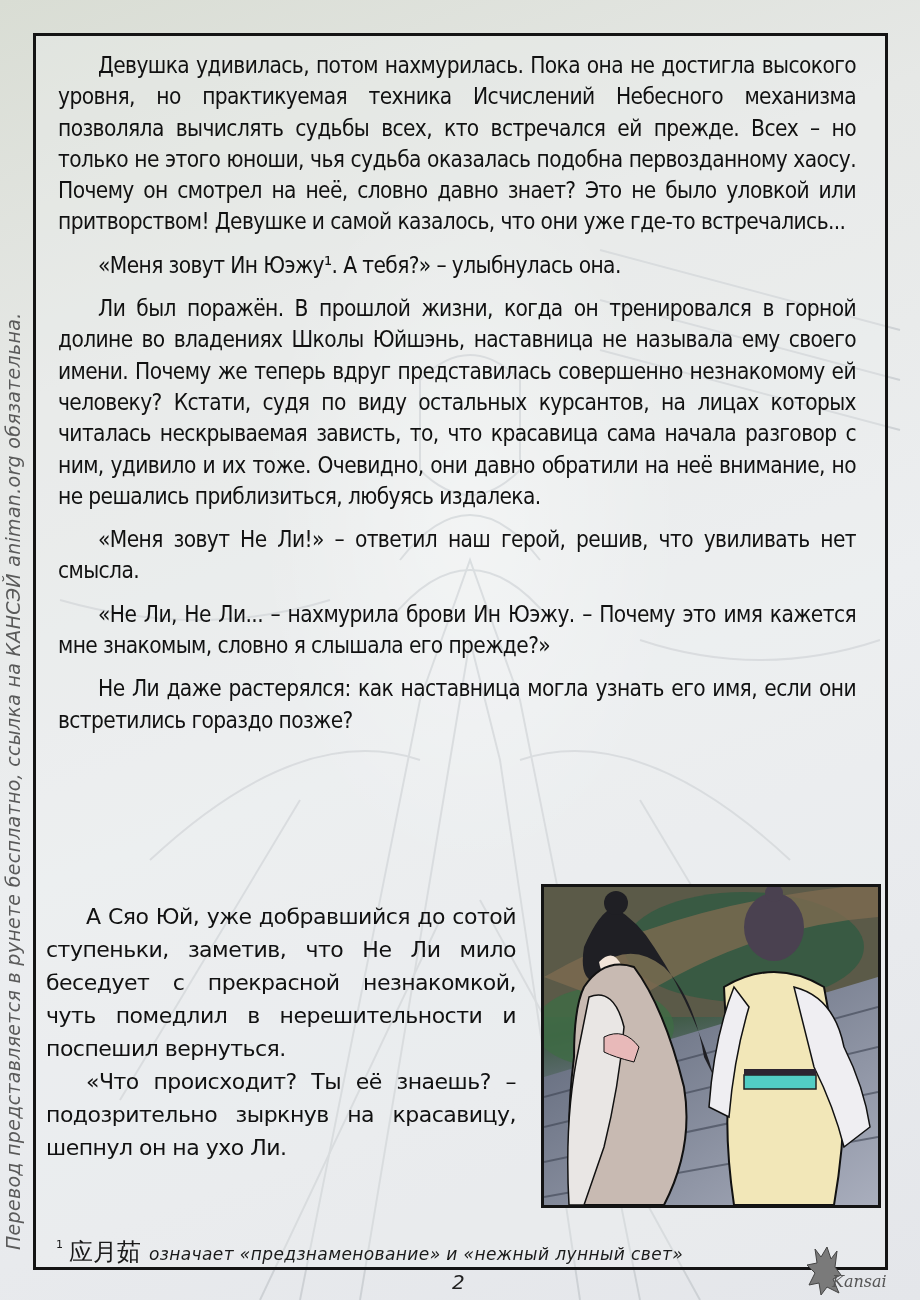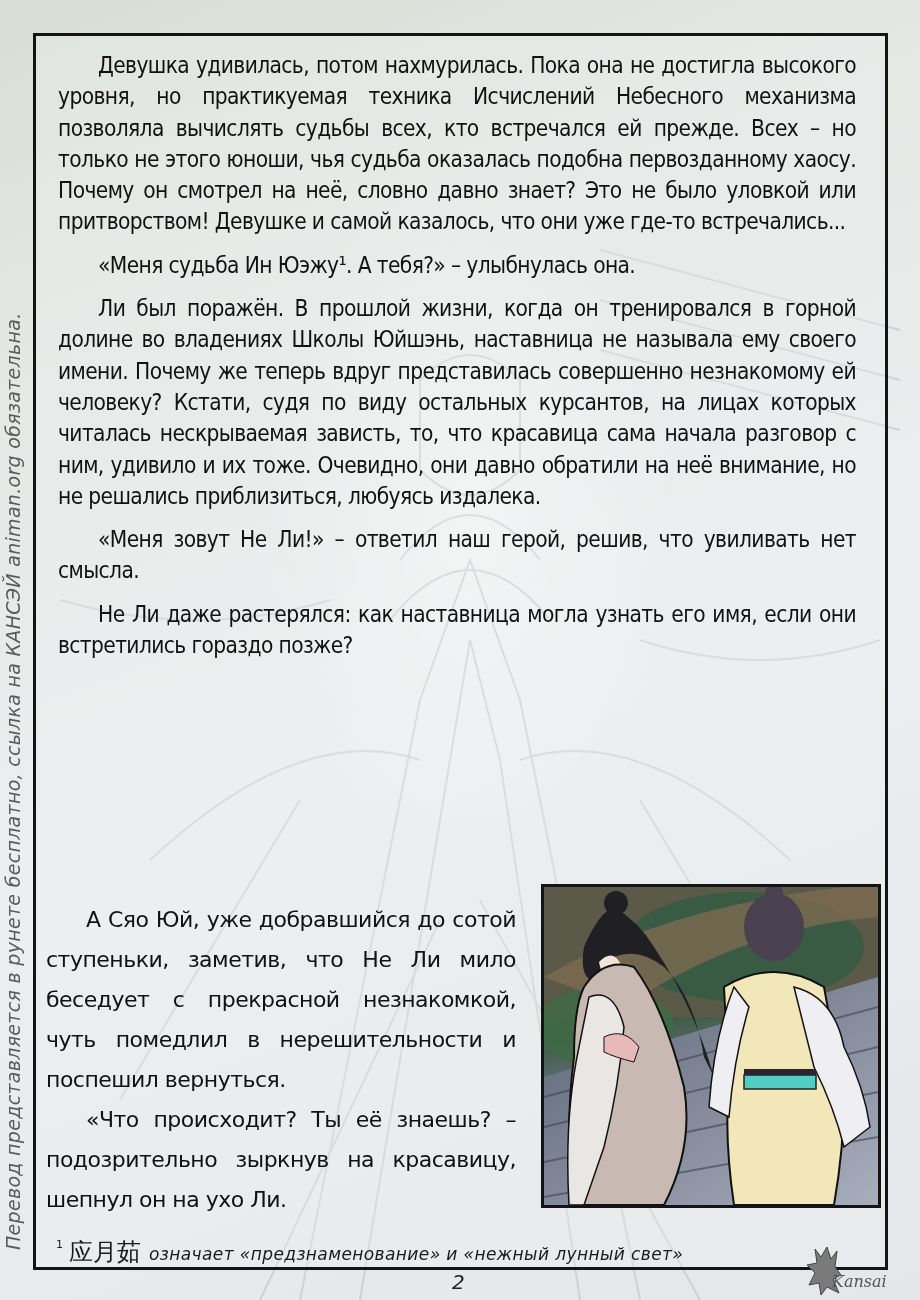--- a/index.html
+++ b/index.html
@@ -28,21 +28,21 @@
     position: absolute; left: 46px; top: 38px; width: 822px;
     font-family: "DejaVu Sans Condensed", "DejaVu Sans", sans-serif;
     font-size: 22.5px; line-height: 31.3px; color: #111;
     text-align: justify; letter-spacing: -0.6px;
   }
   .text p { margin: 12px; text-indent: 40px; }
   .narrow p { }
   .narrow {
     position: absolute; left: 46px; top: 900px; width: 470px;
     font-family: "DejaVu Sans", sans-serif;
-    font-size: 22px; line-height: 40px; color: #111;
+    font-size: 22px; line-height: 33px; color: #111;
     text-align: justify; letter-spacing: -0.5px;
   }
   .narrow p { margin: 0; text-indent: 40px; }
   .panel {
     position: absolute; left: 541px; top: 884px; width: 334px; height: 318px;
     border: 3px solid #141414; overflow: hidden;
     background: linear-gradient(170deg, #7a6a52 0%, #5e6e56 22%, #3e5a44 40%, #6c7486 58%, #7f8597 78%, #9aa0b0 100%);
   }
   .footnote {
     position: absolute; left: 56px; top: 1236px;
@@ -87,23 +87,24 @@
     <path d="M440 920 L260 1300"></path>
   </g>
 </svg>
 
 <div class="side-note">Перевод представляется в рунете бесплатно, ссылка на  КАНСЭЙ animan.org  обязательна.</div>
 
 <div class="frame"></div>
 
 <div class="text">
   <p>Девушка удивилась, потом нахмурилась. Пока она не достигла высокого уровня, но практикуемая техника Исчислений Небесного механизма позволяла вычислять судьбы всех, кто встречался ей прежде. Всех – но только не этого юноши, чья судьба оказалась подобна первозданному хаосу. Почему он смотрел на неё, словно давно знает? Это не было уловкой или притворством! Девушке и самой казалось, что они уже где-то встречались...</p>
-  <p>«Меня судьба Ин Юэжу¹. А тебя?» – улыбнулась она.</p>
+  <p>«Меня зовут Ин Юэжу¹. А тебя?» – улыбнулась она.</p>
   <p>Ли был поражён. В прошлой жизни, когда он тренировался в горной долине во владениях Школы Юйшэнь, наставница не называла ему своего имени. Почему же теперь вдруг представилась совершенно незнакомому ей человеку? Кстати, судя по виду остальных курсантов, на лицах которых читалась нескрываемая зависть, то, что красавица сама начала разговор с ним, удивило и их тоже. Очевидно, они давно обратили на неё внимание, но не решались приблизиться, любуясь издалека.</p>
   <p>«Меня зовут Не Ли!» – ответил наш герой, решив, что увиливать нет смысла.</p>
+  <p>«Не Ли, Не Ли... – нахмурила брови Ин Юэжу. – Почему это имя кажется мне знакомым, словно я слышала его прежде?»</p>
   <p>Не Ли даже растерялся: как наставница могла узнать его имя, если они встретились гораздо позже?</p>
 </div>
 
 <div class="narrow">
   <p>А Сяо Юй, уже добравшийся до сотой ступеньки, заметив, что Не Ли мило беседует с прекрасной незнакомкой, чуть помедлил в нерешительности и поспешил вернуться.</p>
   <p>«Что происходит? Ты её знаешь? – подозрительно зыркнув на красавицу, шепнул он на ухо Ли.</p>
 </div>
 
 <div class="panel" title="Manga panel: a long-haired girl in a pale robe and a young man with a topknot in a yellow robe with teal belt, seen from behind on stone steps under trees">
   <svg width="334" height="318" viewBox="0 0 334 318">

